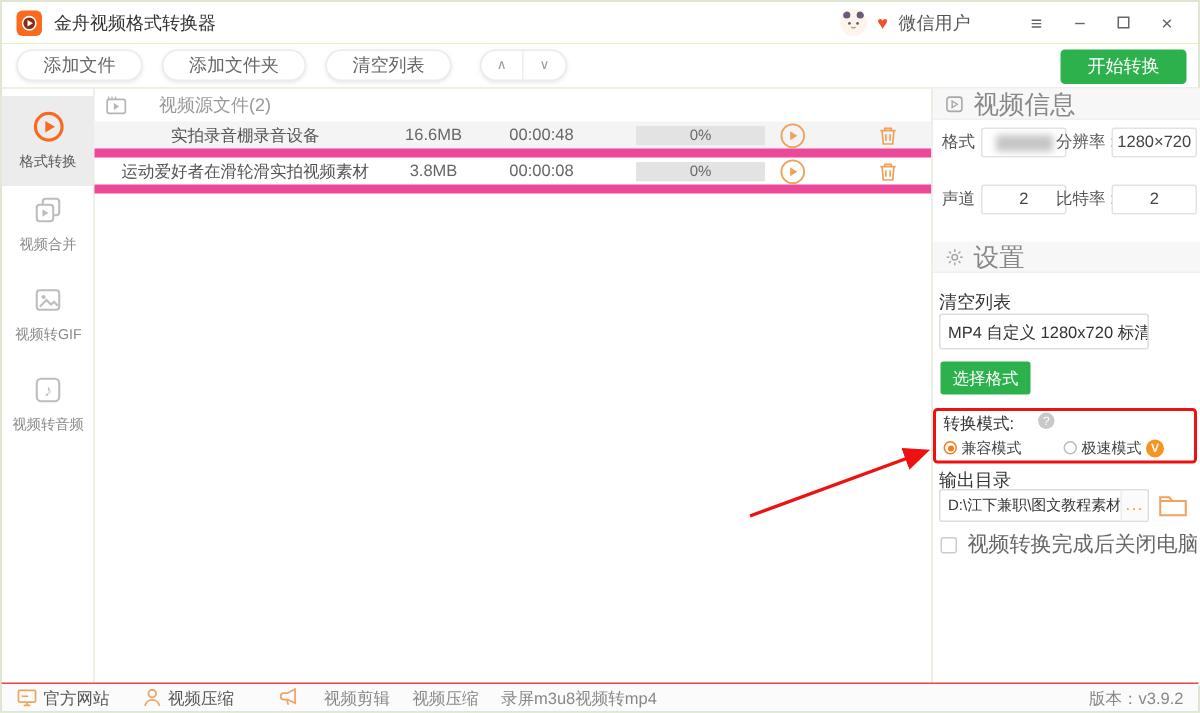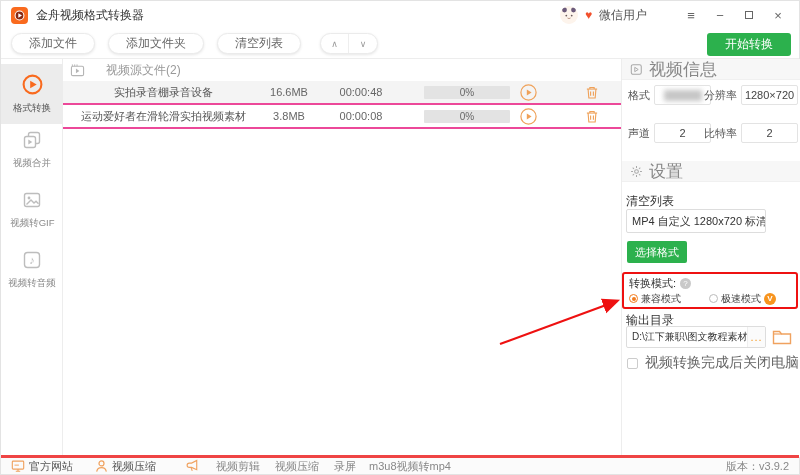--- a/index.html
+++ b/index.html
@@ -37,21 +37,21 @@
   .main{position:absolute;left:62px;top:58px;width:558px;height:398px;background:#fff}
   .src-header{height:22px;display:flex;align-items:center;gap:21px;padding-left:7px;color:#999;font-size:12px}
   .thead{height:24px;display:flex;align-items:stretch;border-top:1px solid #f0f0f0;border-bottom:1px solid #f0f0f0;color:#666;font-size:12px}
   .thead .cell{display:flex;align-items:center;justify-content:center}
   .thead .cell + .cell{border-left:1px solid #f2f2f2}
   .cell.c-name{width:191px}
   .cell.c-size{width:70px}
   .cell.c-dur{width:74px}
   .cell.c-prog{width:165px}
   .cell.c-op{width:58px}
-  .trow{height:24px;display:flex;align-items:center;font-size:11px;color:#555;border-bottom:2px solid #ec4899;cursor:default}
+  .trow{height:24px;display:flex;align-items:center;font-size:11px;color:#555;border-bottom:6px solid #ec4899;cursor:default}
   .trow.alt{background:#f4f4f4}
   .trow .c-name{padding-left:10px;justify-content:flex-start;display:flex;align-items:center;white-space:nowrap;overflow:hidden}
   .trow .cell{display:flex;align-items:center;justify-content:center;color:#666}
   .pbar{width:86px;height:13px;background:#e3e3e3;border-radius:1px;display:flex;align-items:center;justify-content:center;font-size:10px;color:#666;margin-right:10px}
   .playbtn,.trashbtn{cursor:pointer;display:flex;align-items:center;justify-content:center}
 
   
   .rpanel{position:absolute;left:620px;top:58px;width:180px;height:398px;background:#fff;border-left:1px solid #ededed}
   .ph{position:absolute;left:0;right:0;height:21px;background:#f7f7f7;border-bottom:1px solid #f0f0f0;display:flex;align-items:center;gap:6px;padding-left:8px;color:#888;font-size:17px}
   .ph1{top:0}.ph2{top:102px}
@@ -64,33 +64,33 @@
   .inputbox .txt{padding:0 5px;white-space:nowrap;overflow:hidden;flex:1}
   .dots{width:18px;align-self:stretch;display:flex;align-items:center;justify-content:center;color:#f59a23;background:#fbfbfb;border-left:1px solid #eee;font-size:11px;letter-spacing:1px;cursor:pointer}
   .greenbtn{position:absolute;left:5px;top:182px;width:60px;height:22px;background:#2cb14d;color:#fff;border:none;border-radius:2px;font-size:11px;cursor:pointer}
   .chk{position:absolute;left:5px;top:295px;display:flex;align-items:center;gap:7px;cursor:pointer}
   .chkbox{width:11px;height:11px;border:1px solid #ccc;border-radius:2px;background:#fff}
   .chklabel{font-size:14px;color:#666;white-space:nowrap}
   .folder{position:absolute;left:150px;top:269px;cursor:pointer}
 
   
   .redbox{position:absolute;left:621px;top:271px;width:176px;height:37px;border:2px solid #ee1111;border-radius:3px;padding:1px 5px;background:transparent;z-index:5}
-  .rb-line1{display:flex;align-items:center;gap:4px;height:16px}
+  .rb-line1{display:flex;align-items:flex-start;gap:16px;height:16px}
   .rb-title{font-size:11px;color:#333;white-space:nowrap}
   .helpc{width:11px;height:11px;border-radius:50%;background:#c9c9c9;color:#fff;font-size:8px;display:flex;align-items:center;justify-content:center}
   .rb-line2{display:flex;align-items:center;height:15px}
   .rad{width:9px;height:9px;border-radius:50%;border:1px solid #bbb;position:relative;background:#fff;cursor:pointer;flex:0 0 auto}
   .rad.sel{border-color:#f27c1e}
   .rad.sel::after{content:"";position:absolute;inset:1.5px;border-radius:50%;background:#f27c1e}
   .radlbl{font-size:10px;color:#444;margin-left:3px;white-space:nowrap;cursor:pointer}
   .vipc{width:12px;height:12px;border-radius:50%;background:#f7941e;color:#fff;font-size:8px;font-weight:bold;display:flex;align-items:center;justify-content:center;margin-left:3px}
   .sp{width:28px}
 
   
-  .footer{position:absolute;left:0;right:0;bottom:0;height:19px;background:#fbfbfb;border-top:3px solid #ef4444;display:flex;align-items:center;padding:0 10px;font-size:11px;color:#555}
+  .footer{position:absolute;left:0;right:0;bottom:0;height:19px;background:#fbfbfb;border-top:1px solid #ef4444;display:flex;align-items:center;padding:0 10px;font-size:11px;color:#555}
   .f-item{display:flex;align-items:center;gap:4px;cursor:pointer}
   .f-link{color:#888;cursor:pointer;white-space:nowrap}
   .version{margin-left:auto;color:#888}
 
   .annot{position:absolute;left:0;top:0;z-index:9;pointer-events:none}
 </style>
 </head>
 <body>
 
 <div class="app">
@@ -322,21 +322,21 @@
       <span>视频压缩</span>
     </span>
     <span class="f-item" style="margin-right:16px">
       <svg width="14" height="14" viewBox="0 0 15 15">
           <path d="M11.5 1.5 v10 L6 9 H3.5 a2.3 2.3 0 0 1 0 -4.6 H6 Z" fill="none" stroke="#f0a25f" stroke-width="1.2"></path>
           <path d="M5.5 9.5 l1.2 3.2" stroke="#f0a25f" stroke-width="1.2"></path>
         </svg>
     </span>
     <span class="f-link" style="margin-right:15px">视频剪辑</span>
     <span class="f-link" style="margin-right:15px">视频压缩</span>
-    <span class="f-link" style="margin-right:13px">录屏</span>
+    <span class="f-link" style="">录屏</span>
     <span class="f-link">m3u8视频转mp4</span>
     <span class="version">版本：v3.9.2</span>
   </div>
 
   <svg class="annot" width="800" height="475" viewBox="0 0 800 475">
     <defs>
       <marker id="ah" markerWidth="9" markerHeight="8" refX="6.5" refY="3.5" orient="auto">
         <polygon points="0 0, 8 3.5, 0 7" fill="#ee1111"></polygon>
       </marker>
     </defs>

